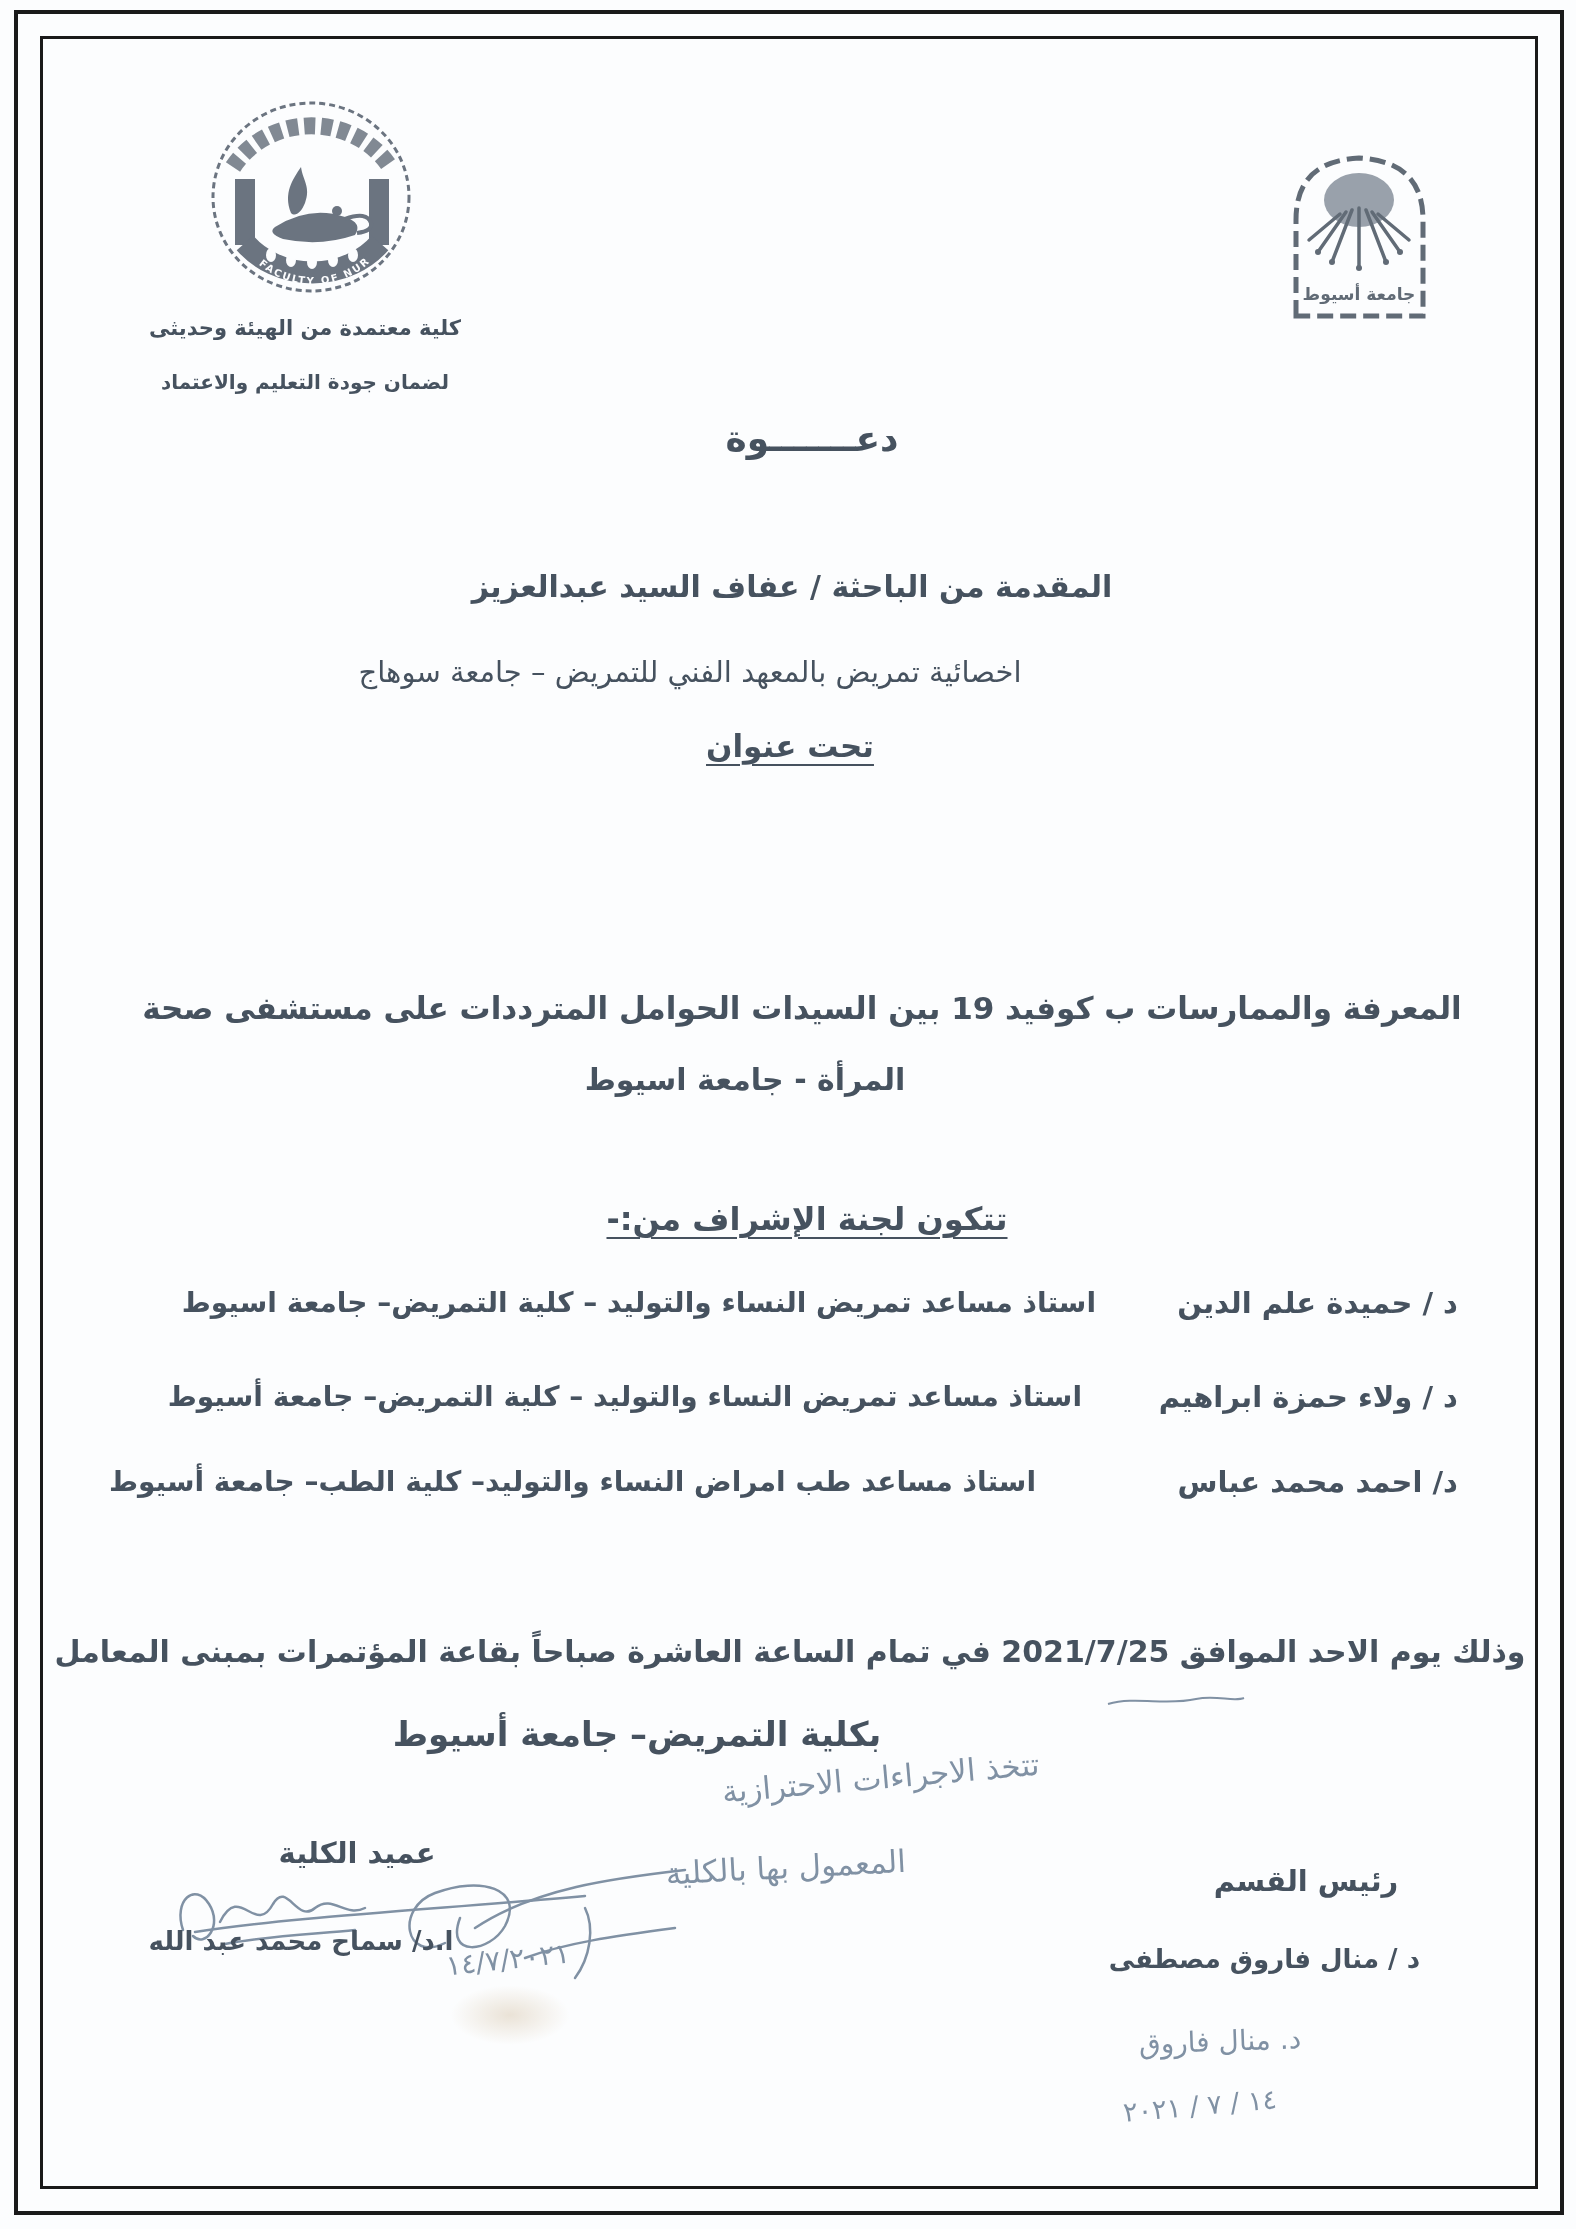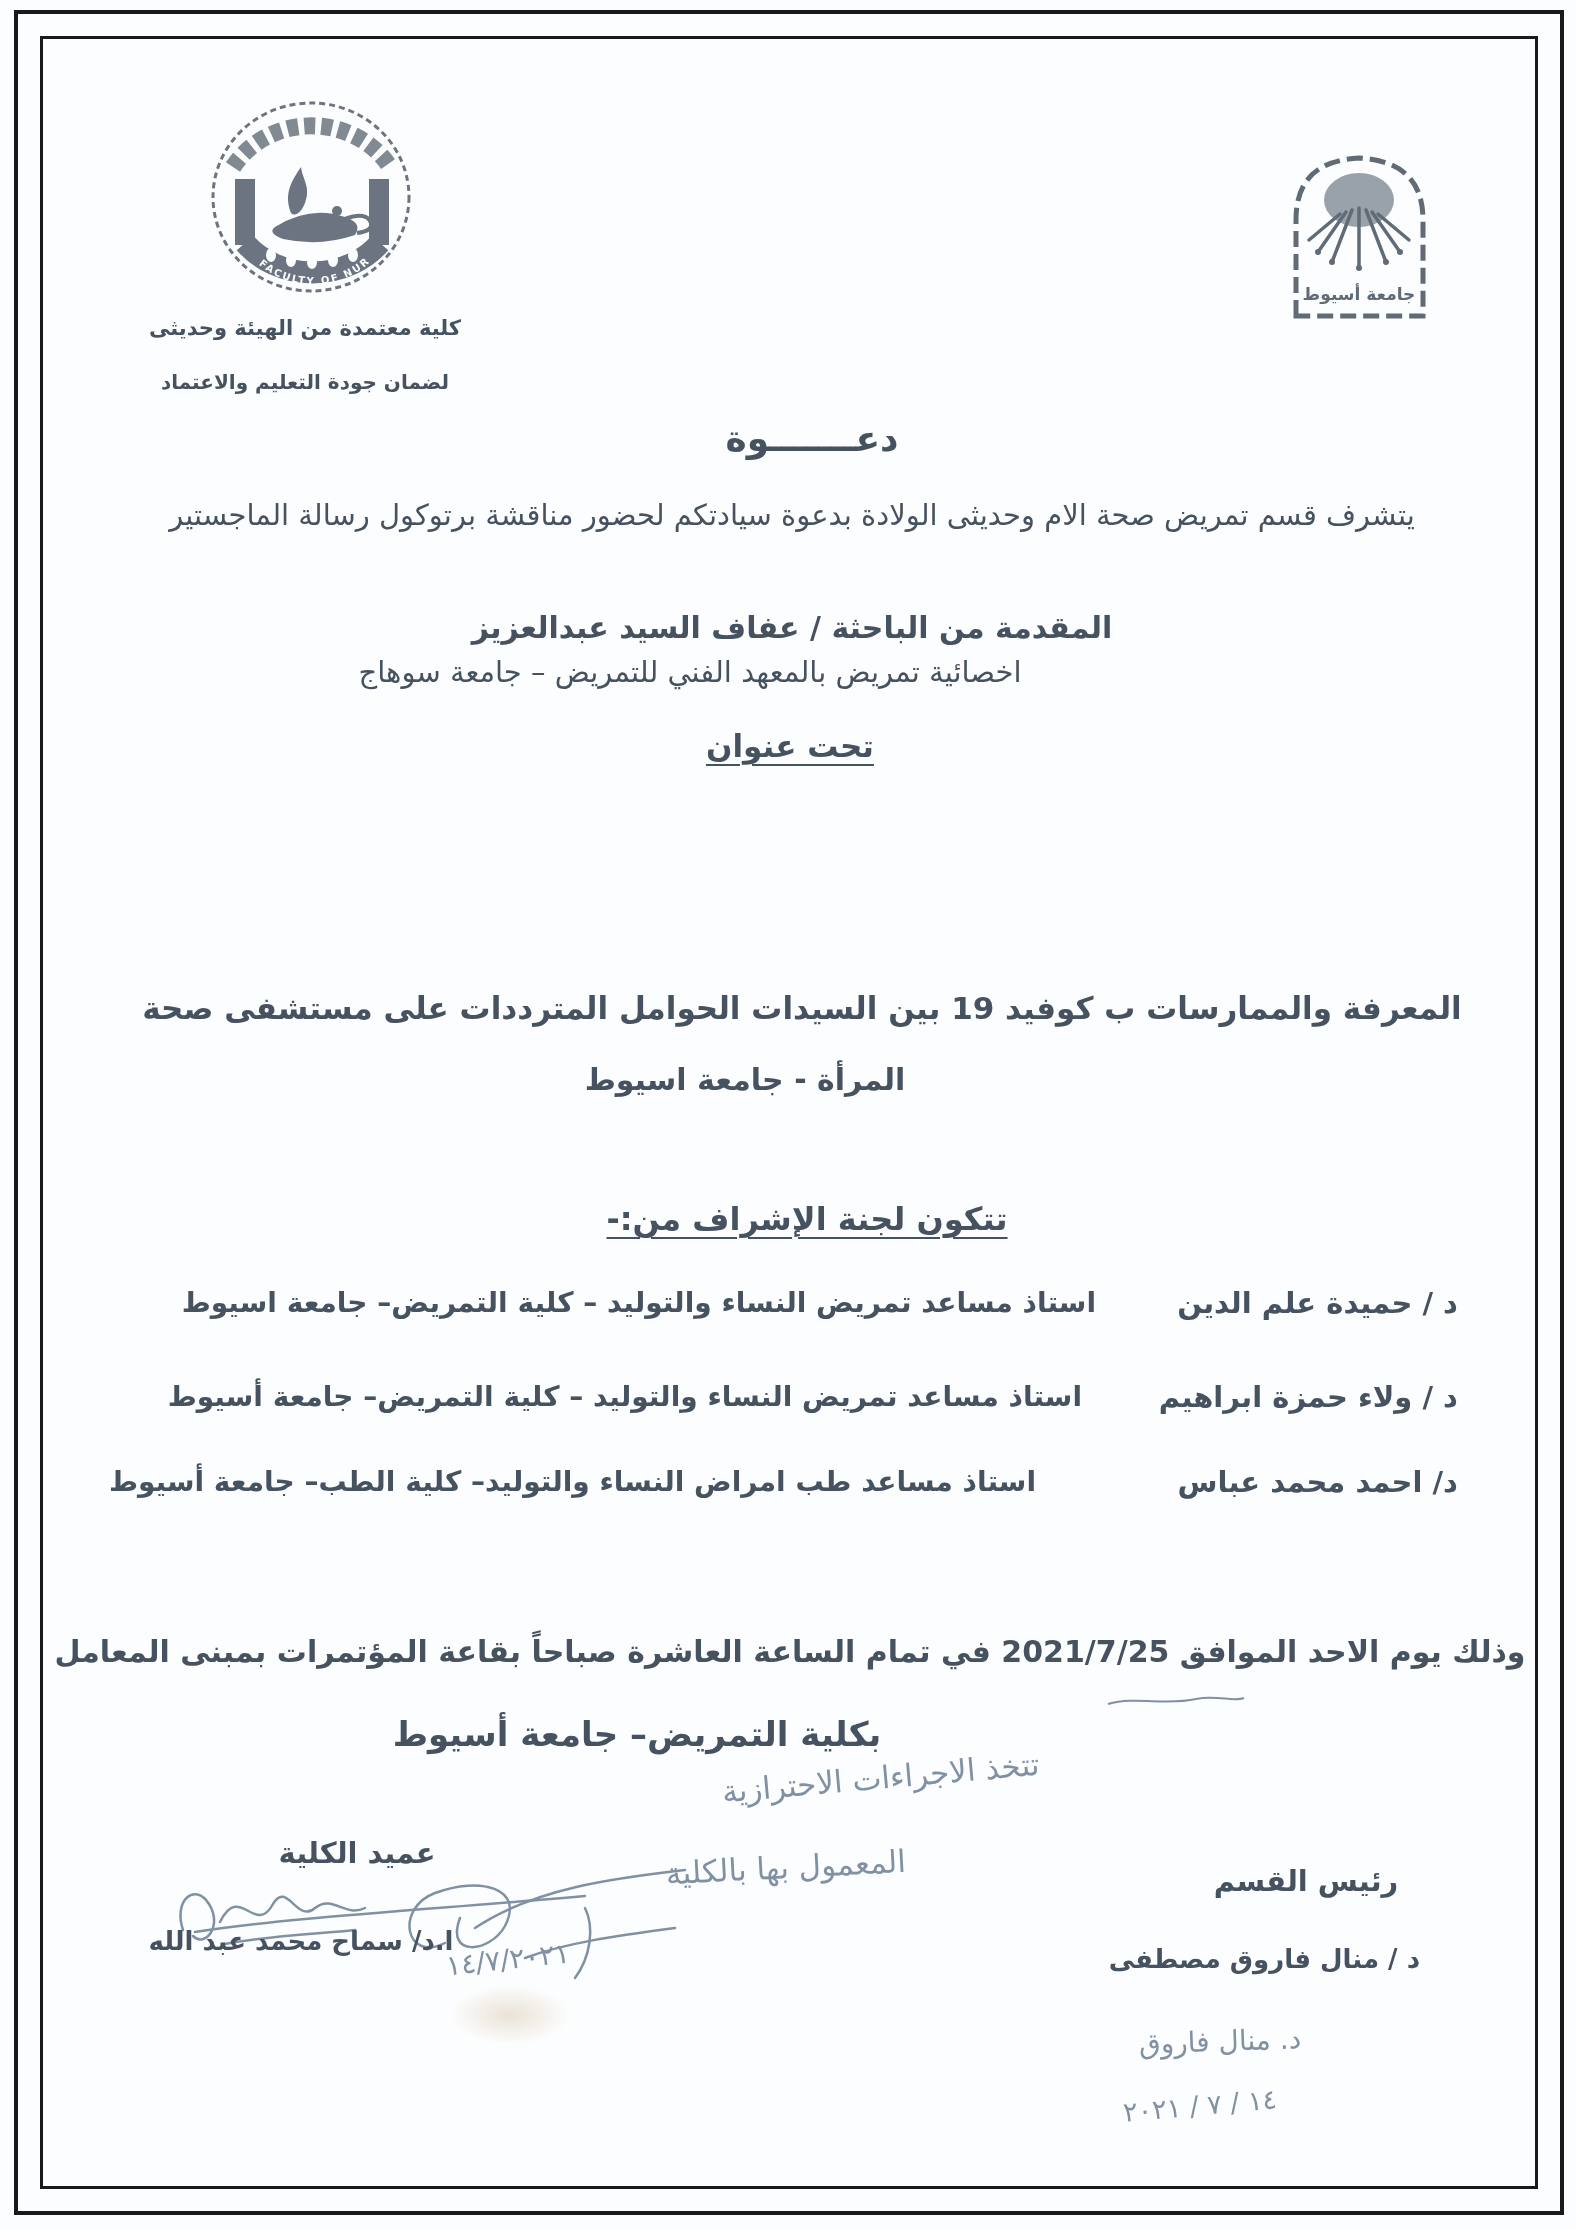--- a/index.html
+++ b/index.html
@@ -17,21 +17,21 @@
   .u{text-decoration:underline;text-underline-offset:7px;text-decoration-thickness:2px;}
   .pen{color:#8091a4;}
   
   .logo-left{left:205px;top:95px;width:215px;height:215px;}
   .accr1{left:120px;top:316px;width:370px;font-size:21px;}
   .accr2{left:120px;top:370px;width:370px;font-size:20px;}
   .logo-right{left:1282px;top:148px;width:155px;height:175px;}
   
   .inv-title{left:52px;top:418px;width:1520px;font-size:36px;letter-spacing:1px;text-align:center;}
   .intro{left:32px;top:498px;width:1520px;font-size:29px;}
-  .presented{left:32px;top:610px;width:1520px;font-size:30px;}
+  .presented{left:32px;top:569px;width:1520px;font-size:30px;}
   .researcher{left:0px;top:655px;width:1380px;font-size:29px;}
   .under{left:30px;top:728px;width:1520px;font-size:31px;}
   
   .title-en{
     left:148px;top:795px;width:1280px;text-align:center;
     font-family:"Liberation Serif",serif;font-weight:bold;font-size:46px;
     line-height:1.47;color:#414d5a;
   }
   .title-ar1{left:42px;top:990px;width:1520px;font-size:31px;}
   .title-ar2{left:0px;top:1062px;width:1490px;font-size:30px;}
@@ -118,21 +118,20 @@
           <circle cx="104" cy="114" r="3"></circle>
         <circle cx="36" cy="104" r="3"></circle>
           <circle cx="118" cy="104" r="3"></circle>
         <circle cx="77" cy="120" r="3"></circle>
       </g>
       <text x="77" y="152" text-anchor="middle" font-size="17" font-weight="bold" fill="#616b76">جامعة أسيوط</text>
     </svg>
   </div>
 
   <div class="abs ar ctr b inv-title">دعـــــــوة</div>
-  <div class="abs ar ctr intro">يتشرف قسم تمريض صحة الام وحديثى الولادة  بدعوة سيادتكم لحضور مناقشة برتوكول رسالة الماجستير</div>
   <div class="abs ar ctr b presented">المقدمة من الباحثة / عفاف السيد عبدالعزيز</div>
   <div class="abs ar ctr researcher">اخصائية تمريض بالمعهد الفني للتمريض – جامعة سوهاج</div>
   <div class="abs ar ctr b u under">تحت عنوان</div>
 
   <div class="abs ar ctr b title-ar1">المعرفة والممارسات ب كوفيد 19 بين السيدات الحوامل المترددات على مستشفى صحة</div>
   <div class="abs ar ctr b title-ar2">المرأة - جامعة اسيوط</div>
 
   <div class="abs ar ctr b u comm-head">تتكون لجنة الإشراف من:-</div>
 
   <div class="abs member-row row1">

